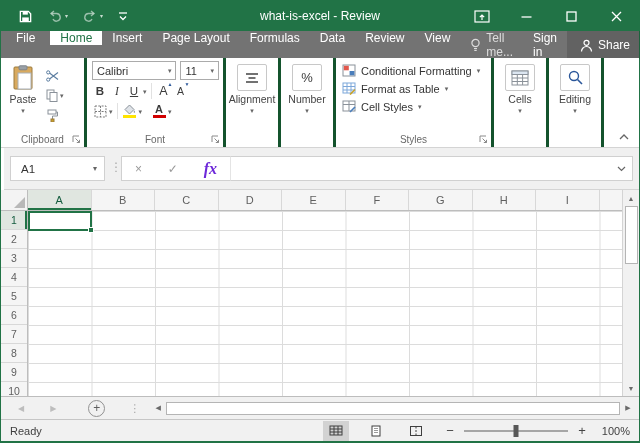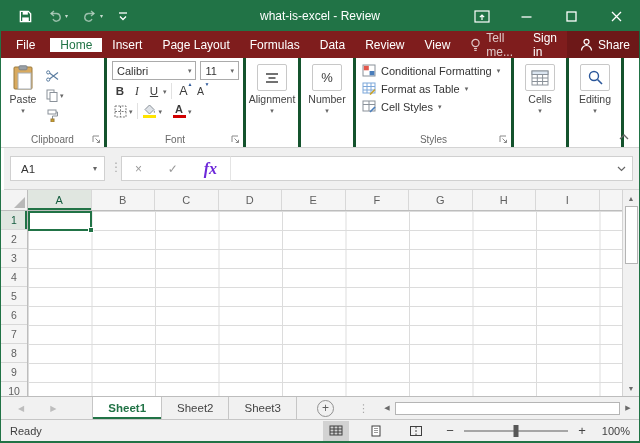--- a/index.html
+++ b/index.html
@@ -11,36 +11,36 @@
 .titlebar{position:absolute;top:0;left:0;right:0;height:30px;background:#217346;display:flex;align-items:center;color:#fff}
 .qat{display:flex;align-items:center;gap:15px;padding-left:17px;z-index:2}
 .qbtn{display:flex;align-items:center;gap:3px;color:#fff}
 .dim{color:rgba(255,255,255,.55)}
 .dd6{font-size:6px;line-height:1;color:rgba(255,255,255,.75)}
 .title{position:absolute;left:0;right:0;text-align:center;font-size:12px;pointer-events:none}
 .wincontrols{margin-left:auto;display:flex;height:100%;z-index:2}
 .wc{width:45px;height:100%;display:flex;align-items:center;justify-content:center}
 
 
-.tabrow{position:absolute;top:30px;left:0;right:0;height:27px;background:#7f1d1d;display:flex;align-items:center;color:#fff;font-size:12px}
+.tabrow{position:absolute;top:30px;left:0;right:0;height:27px;background:#737373;display:flex;align-items:flex-start;color:#fff;font-size:12px}
 .rtab{padding:0 10px;display:flex;align-items:center;white-space:nowrap}
 .rtab.file{padding:0 15px}
 .rtabs{display:flex}
 .rtab.active{background:#fff;color:#217346}
 .tabright{margin-left:auto;display:flex;align-items:stretch}
 .tellme{display:flex;align-items:center;gap:5px;color:rgba(255,255,255,.75);padding:0 10px}
 .signin{display:flex;align-items:center;padding:0 10px}
 .share{display:flex;align-items:center;gap:5px;padding:0 13px;background:rgba(0,0,0,.14)}
 
 
 .ribbon{position:absolute;top:57px;left:0;right:0;height:90px;background:#fff;border-bottom:1px solid #d4d4d4;display:flex;color:#444}
 .rgroup{position:relative;border-right:3px solid #14532d;padding:3px 2px 15px}
 .glabel{position:absolute;bottom:2px;left:0;right:0;text-align:center;font-size:10px;color:#696969}
 .launcher{position:absolute;bottom:3px;right:3px;line-height:0}
-.g-clip{width:106px;display:flex}
+.g-clip{width:86px;display:flex}
 .paste{width:40px;display:flex;flex-direction:column;align-items:center;gap:2px;padding-top:4px;font-size:10.5px;color:#444}
 .clipmini{display:flex;flex-direction:column;gap:5px;padding-top:7px;padding-left:3px}
 .mini{display:flex;align-items:center;gap:2px;height:15px}
 .g-font{width:139px;display:flex;flex-direction:column;gap:2px;padding-left:5px;padding-right:4px}
 .frow{display:flex;align-items:center;gap:1px}
 .combo{background:#fff;border:1px solid #ababab;height:19px;display:flex;align-items:center;font-size:11px;color:#333;padding:0 4px}
 .combo .cv{flex:1}
 .dd8{font-size:7px;color:#666;line-height:1}
 .fbtn{min-width:16px;height:18px;display:flex;align-items:center;justify-content:center;font-size:11.5px;color:#3c3c3c;position:relative}
 .bold{font-weight:bold}
@@ -461,26 +461,20 @@
       <span class="vfill"></span>
       <span class="varrow">▼</span>
     </div>
   </div>
 
   <div class="stabs">
     <div class="snav">
       <span>◀</span>
       <span>▶</span>
     </div>
-    <div class="stabwrap">
-
-    <div class="stab active">Sheet1</div>
-        <div class="stab">Sheet2</div>
-        <div class="stab">Sheet3</div>
-      </div>
     <span class="newsheet">
         <span>+</span>
       </span>
     <span class="sdots">⋮</span>
     <div class="hscroll">
       <span class="harrow">◀</span>
       <span class="hthumb"></span>
       <span class="harrow">▶</span>
     </div>
   </div>

